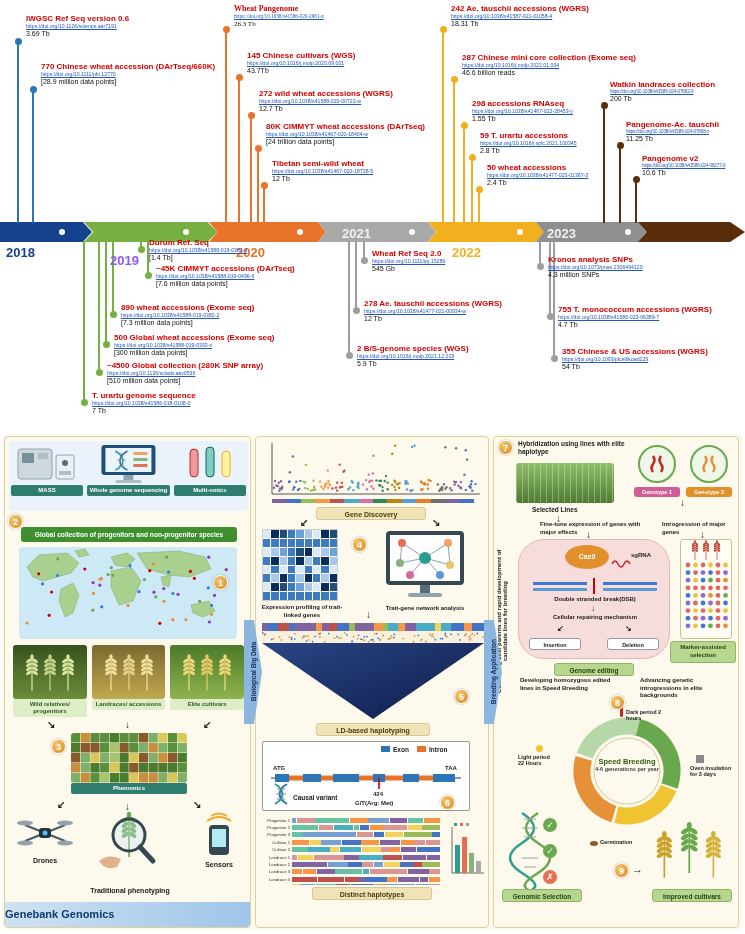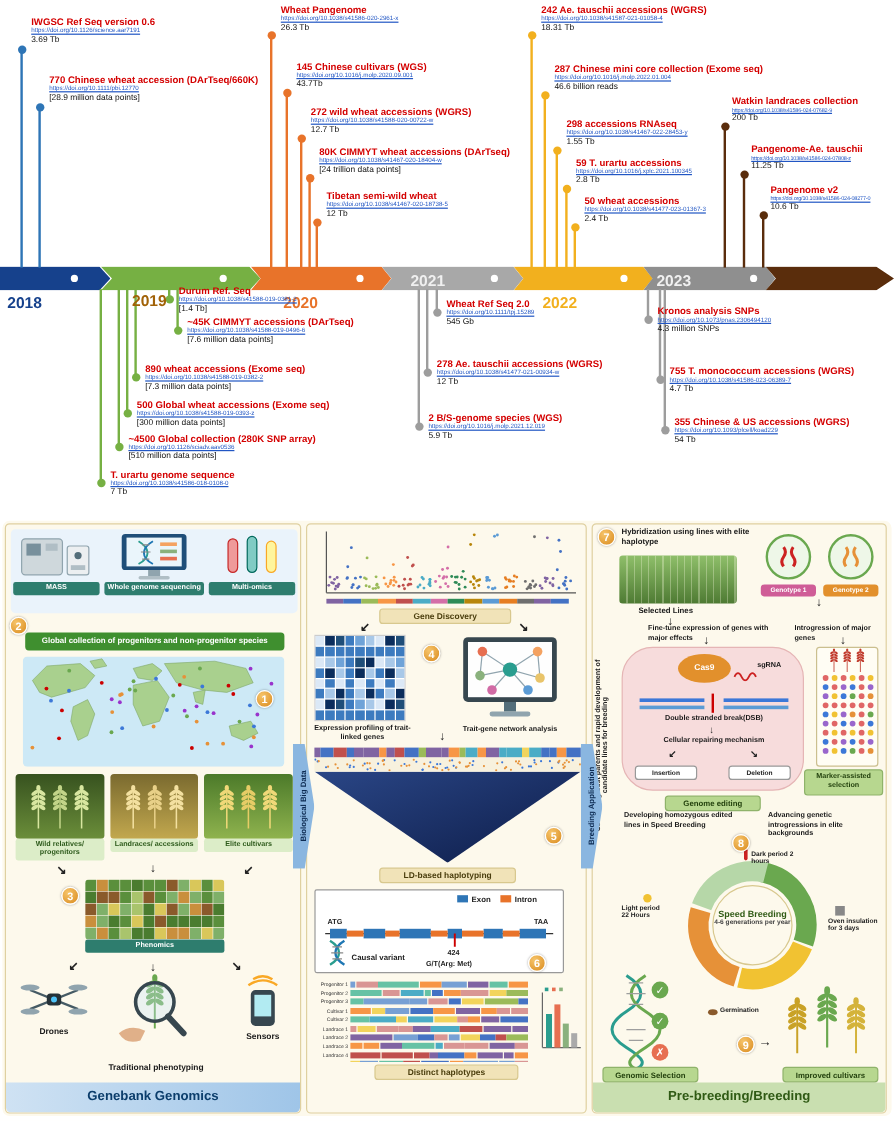--- a/index.html
+++ b/index.html
@@ -12,21 +12,21 @@
 .tl-block{position:absolute;white-space:nowrap;line-height:1.18;z-index:4}
 .tl-title{font-size:8px;font-weight:bold;color:#d40000}
 .tl-doi{font-size:5.2px;color:#2156c4;text-decoration:underline}
 .tl-value{font-size:7px;color:#111}
 .tl-year{position:absolute;font-weight:bold;font-size:13px;z-index:4}
 .chev{position:absolute;top:222px;height:20px;z-index:1;clip-path:polygon(0% 0%,93% 0%,100% 50%,93% 100%,0% 100%,7% 50%)}
 .band-dot{position:absolute;width:6px;height:6px;background:#fff;border-radius:50%;top:229px;z-index:5}
 
 #pipeline{position:absolute;left:2px;top:434px;width:741px;height:496px;background:#fdf9ec;border-radius:6px}
 .panel{position:absolute;border:1px solid #dfd0a0;border-radius:4px;background:#fdf9ec;overflow:hidden}
-.footer{position:absolute;left:0;right:0;bottom:0;height:25px;font-weight:bold;font-size:11px;text-align:center;line-height:25px;border-radius:0 0 4px 4px}
+.footer{position:absolute;left:0;right:0;bottom:0;height:25px;font-weight:bold;font-size:11px;text-align:left;line-height:25px;border-radius:0 0 4px 4px}
 .badge{position:absolute;width:15px;height:15px;border-radius:50%;background:radial-gradient(circle at 35% 30%,#f6c46a,#d98a1e);color:#fff;font-size:9px;font-weight:bold;text-align:center;line-height:15px;border:1px solid #fff;box-shadow:0 0 2px rgba(0,0,0,.4);z-index:6}
 .chip{position:absolute;font-weight:bold;text-align:center;border-radius:3px;z-index:5}
 .chip-tan{background:#f1e3b8;border:1px solid #d8c88e;color:#4a3d0d;font-size:7px;line-height:13px;height:13px}
 .chip-green{background:#b7d78f;border:1px solid #8fb36a;color:#24420e;font-size:6.5px;line-height:13px;height:13px}
 .lbl{position:absolute;font-weight:bold;color:#1a1a1a;line-height:1.25}
 .tool-label{background:#2e7d6e;color:#fff;font-size:6px;font-weight:bold;text-align:center;padding:2px 1px;border-radius:2px;line-height:1.2}
 .arrow-glyph{position:absolute;color:#222;font-size:10px;font-weight:bold;z-index:5}
 .hap-row{display:flex;align-items:center;height:6.4px;margin-bottom:1px}
 .hap-label{width:30px;font-size:4.2px;color:#333;text-align:right;padding-right:2px;white-space:nowrap;overflow:hidden}
 .hap-bar{flex:1;display:flex;height:5px;gap:0.5px}
@@ -65,42 +65,42 @@
       <div class="chev" style="left: 428px; width: 116px; background: rgb(242, 176, 30);"></div>
       <div class="chev" style="left: 536px; width: 110px; background: rgb(143, 143, 143);"></div>
       <div class="chev" style="left: 638px; width: 107px; background: rgb(90, 45, 12); clip-path: polygon(0% 0%, 86% 0%, 100% 50%, 86% 100%, 0% 100%, 8% 50%);"></div>
       <div class="band-dot" style="left: 59px;"></div>
       <div class="band-dot" style="left: 183px;"></div>
       <div class="band-dot" style="left: 297px;"></div>
       <div class="band-dot" style="left: 409px;"></div>
       <div class="band-dot" style="left: 517px;"></div>
       <div class="band-dot" style="left: 625px;"></div>
       <div class="tl-year" style="left: 6px; top: 245px; color: rgb(22, 65, 140);">2018</div>
-      <div class="tl-year" style="left: 110px; top: 243px; color: #a16207;">2019</div>
+      <div class="tl-year" style="left: 110px; top: 253px; color: #8b5cf6;">2019</div>
       <div class="tl-year" style="left: 236px; top: 245px; color: rgb(232, 115, 42);">2020</div>
       <div class="tl-year" style="left: 342px; top: 226px; color: rgb(240, 240, 240);">2021</div>
       <div class="tl-year" style="left: 452px; top: 245px; color: rgb(242, 176, 30);">2022</div>
       <div class="tl-year" style="left: 547px; top: 226px; color: rgb(240, 240, 240);">2023</div>
       <div class="tl-stem" style="left: 17.25px; top: 44px; height: 179px; background: rgb(46, 117, 182);"></div>
       <div class="tl-dot" style="left: 14.5px; top: 37.5px; background: rgb(46, 117, 182);"></div>
       <div class="tl-block" style="left: 26px; top: 14px;">
         <div class="tl-title">IWGSC Ref Seq version 0.6</div>
         <div class="tl-doi">https://doi.org/10.1126/science.aar7191</div>
         <div class="tl-value">3.69 Tb</div>
       </div>
       <div class="tl-stem" style="left: 32.25px; top: 92px; height: 131px; background: rgb(46, 117, 182);"></div>
       <div class="tl-dot" style="left: 29.5px; top: 85.5px; background: rgb(46, 117, 182);"></div>
       <div class="tl-block" style="left: 41px; top: 62px;">
         <div class="tl-title">770 Chinese wheat accession (DArTseq/660K)</div>
         <div class="tl-doi">https://doi.org/10.1111/pbi.12770</div>
         <div class="tl-value">[28.9 million data points]</div>
       </div>
       <div class="tl-stem" style="left: 225.25px; top: 32px; height: 191px; background: rgb(232, 115, 42);"></div>
       <div class="tl-dot" style="left: 222.5px; top: 25.5px; background: rgb(232, 115, 42);"></div>
-      <div class="tl-block" style="left: 234px; top: 4px;">
+      <div class="tl-block" style="left: 234px; top: 4px; font-family: Liberation Serif, serif;">
         <div class="tl-title">Wheat Pangenome</div>
         <div class="tl-doi">https://doi.org/10.1038/s41586-020-2961-x</div>
         <div class="tl-value">26.3 Tb</div>
       </div>
       <div class="tl-stem" style="left: 238.25px; top: 80px; height: 143px; background: rgb(232, 115, 42);"></div>
       <div class="tl-dot" style="left: 235.5px; top: 73.5px; background: rgb(232, 115, 42);"></div>
       <div class="tl-block" style="left: 247px; top: 51px;">
         <div class="tl-title">145 Chinese cultivars (WGS)</div>
         <div class="tl-doi">https://doi.org/10.1016/j.molp.2020.09.001</div>
         <div class="tl-value">43.7Tb</div>
@@ -1336,17 +1336,16 @@
             <use href="#wheat-sym"></use>
           </svg>
         <svg width="22" height="66" viewBox="0 0 20 46" style="color:#d4b33a">
             <use href="#wheat-sym"></use>
           </svg>
       </div>
 
       <div class="chip chip-green" style="left:8px;top:452px;width:80px">Genomic Selection</div>
       <div class="chip chip-green" style="left:158px;top:452px;width:80px">Improved cultivars</div>
 
-      <div class="footer" style="background:#c9dfb0;color:#2f5a14">Pre-breeding/Breeding</div>
     </div>
 
   </div>
 </div>
 
 </body></html>

